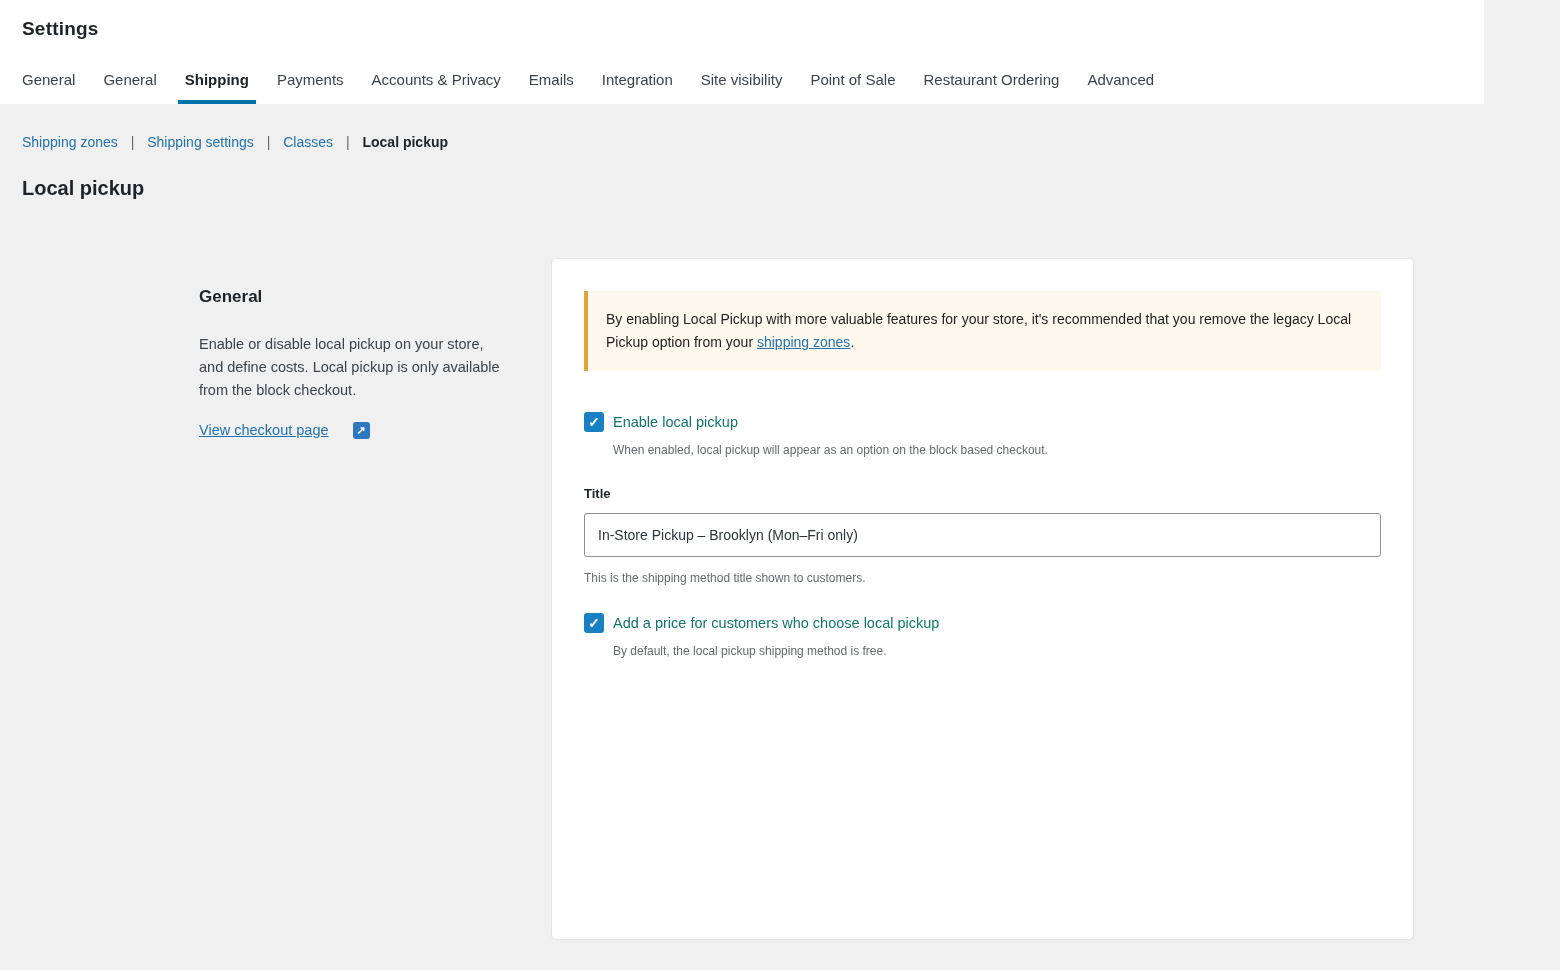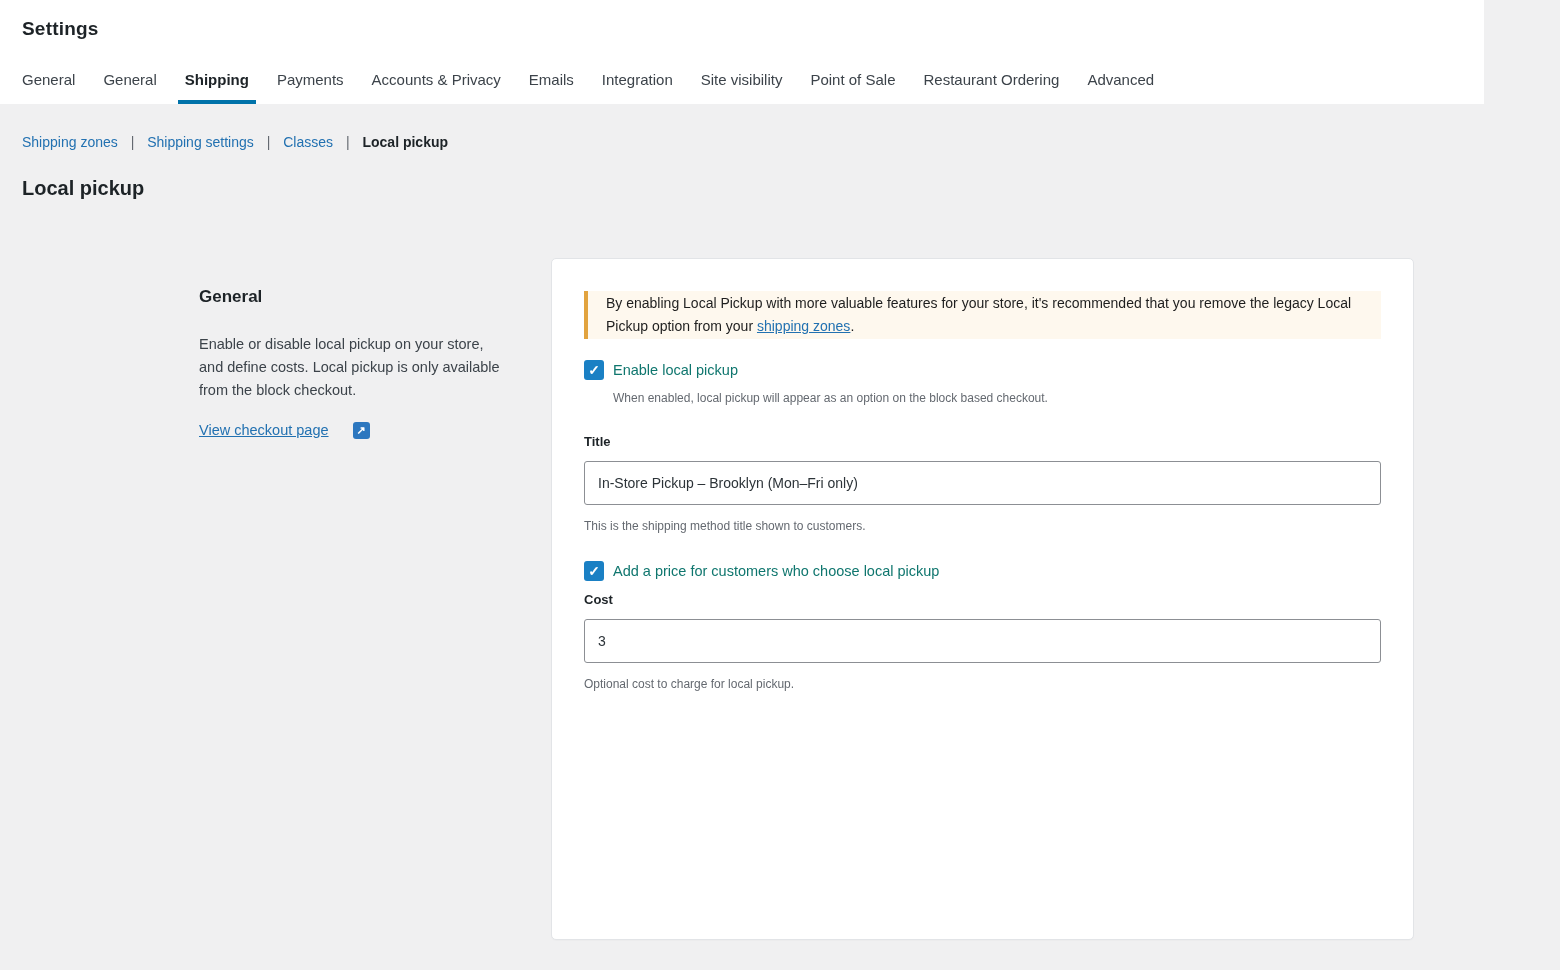--- a/index.html
+++ b/index.html
@@ -32,22 +32,22 @@
   .checkout-link-row { display: flex; align-items: flex-start; gap: 24px; }
   .checkout-link-row a { font-size: 14.5px; color: #2271b1; text-decoration: underline; cursor: pointer; }
   .ext-icon { display: inline-flex; align-items: center; justify-content: center;
               width: 17px; height: 17px; border-radius: 3px; background: #2c77bf;
               color: #ffffff; font-size: 11px; font-weight: 700; line-height: 1; }
 
   
   .card { flex: 1; background: #ffffff; border: 1px solid #e2e4e7; border-radius: 5px;
           padding: 32px; min-height: 682px; box-shadow: 0 1px 1px rgba(0,0,0,.02); }
 
-  .notice { background: #fef8ee; border-left: 4px solid #e2a33e; padding: 1px 18px;
-            font-size: 14px; line-height: 1.65; color: #1e1e1e; margin-bottom: 21px; }
+  .notice { background: #fef8ee; border-left: 4px solid #e2a33e; padding: 17px 18px;
+            font-size: 14px; line-height: 1.65; color: #1e1e1e; margin-bottom: 41px; }
   .notice a { color: #2271b1; text-decoration: underline; cursor: pointer; }
 
   .check-row { display: flex; align-items: center; gap: 9px; margin-bottom: 11px; cursor: pointer; }
   .checkbox { width: 20px; height: 20px; border-radius: 3px; background: #1a80c4;
               display: inline-flex; align-items: center; justify-content: center; flex-shrink: 0; }
   .checkbox .mark { color: #ffffff; font-size: 14px; font-weight: 700; line-height: 1; }
   .check-row .check-label { font-size: 14.5px; color: #0f766e; }
 
   .help { font-size: 12px; color: #646970; }
   .help.indent { margin: 0 0 29px 29px; }
@@ -133,24 +133,20 @@
           <input type="text" value="In-Store Pickup – Brooklyn (Mon–Fri only)" style="">
           <p class="help">This is the shipping method title shown to customers.</p>
         </div>
 
         <div class="check-row">
           <span class="checkbox" role="checkbox" aria-checked="true">
             <span class="mark">✓</span>
           </span>
           <span class="check-label">Add a price for customers who choose local pickup</span>
         </div>
+        <p class="help indent">By default, the local pickup shipping method is free.</p>
 
-        <div class="field">
-          <label class="field-label">Cost</label>
-          <input type="text" value="3" style="">
-          <p class="help">Optional cost to charge for local pickup.</p>
-        </div>
 
 
       </section>
     </div>
   </div>
 </div>
 
 </body></html>

